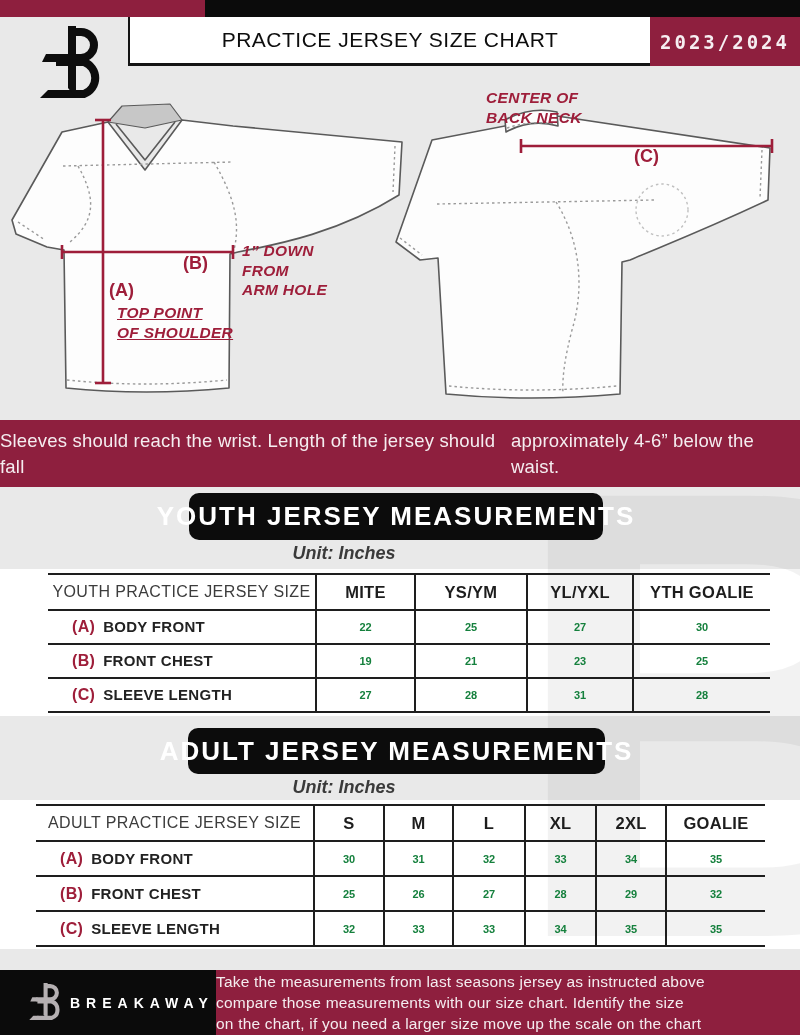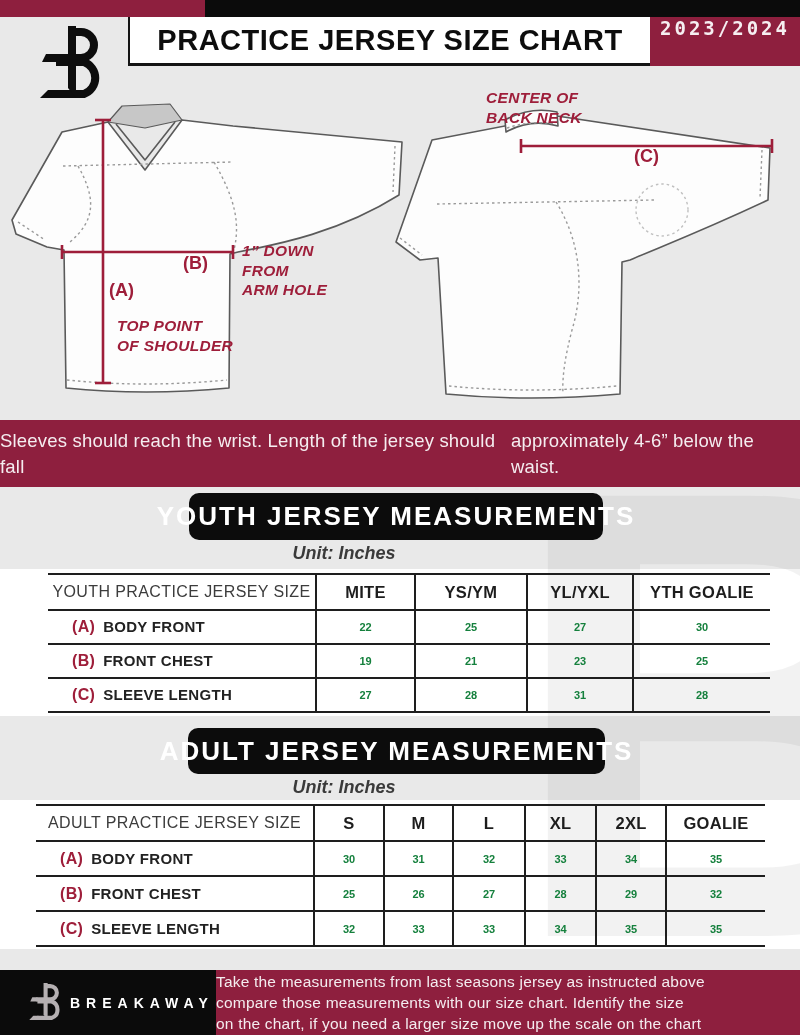--- a/index.html
+++ b/index.html
@@ -12,25 +12,25 @@
 
   
   .strip-maroon { left:0; top:0; width:205px; height:17px; background:#8e1f3e; }
   .strip-black  { left:205px; top:0; width:595px; height:17px; background:#0b0b0b; }
   .title-band {
     left:128px; top:17px; width:522px; height:49px; background:#ffffff;
     border-left:2px solid #141414; border-bottom:3px solid #141414;
     display:flex; align-items:center; justify-content:center; z-index:3;
   }
   .title-band .t {
-    font-size:29px; font-weight:700; letter-spacing:.5px; color:#0d0d0d; white-space:nowrap;
+    font-size:21px; font-weight:400; letter-spacing:.5px; color:#0d0d0d; white-space:nowrap;
   }
   .year-badge {
     left:650px; top:17px; width:150px; height:49px; background:#8e1f3e;
-    display:flex; justify-content:center; z-index:3;
+    display:flex; align-items:center; justify-content:center; z-index:3;
   }
   .year-badge .t {
     font-family:"DejaVu Sans Mono", monospace; font-weight:700; font-size:19px;
     letter-spacing:3px; color:#f6eef1;
   }
   .logo { left:26px; top:22px; z-index:4; }
 
   
   .diagram-svg { left:0; top:62px; z-index:2; }
   .anno { position:absolute; color:#9e1e3a; z-index:3; }
@@ -167,21 +167,21 @@
     </g>
     <g>
       <line x1="521" y1="84" x2="772" y2="84"></line>
       <line x1="521" y1="77" x2="521" y2="91"></line>
       <line x1="772" y1="77" x2="772" y2="91"></line>
     </g>
   </g>
 </svg>
 
 <div class="anno key" style="left:109px; top:280px;">(A)</div>
-<div class="anno note" style="left:117px; top:316px;">
+<div class="anno note" style="left:117px; top:303px;text-decoration:underline;">
   <div>TOP POINT</div>
   <div>OF SHOULDER</div>
 </div>
 <div class="anno key" style="left:183px; top:253px;">(B)</div>
 <div class="anno note" style="left:242px; top:241px;">
   <div>1” DOWN</div>
   <div>FROM</div>
   <div>ARM HOLE</div>
 </div>
 <div class="anno note" style="left:486px; top:88px;">

